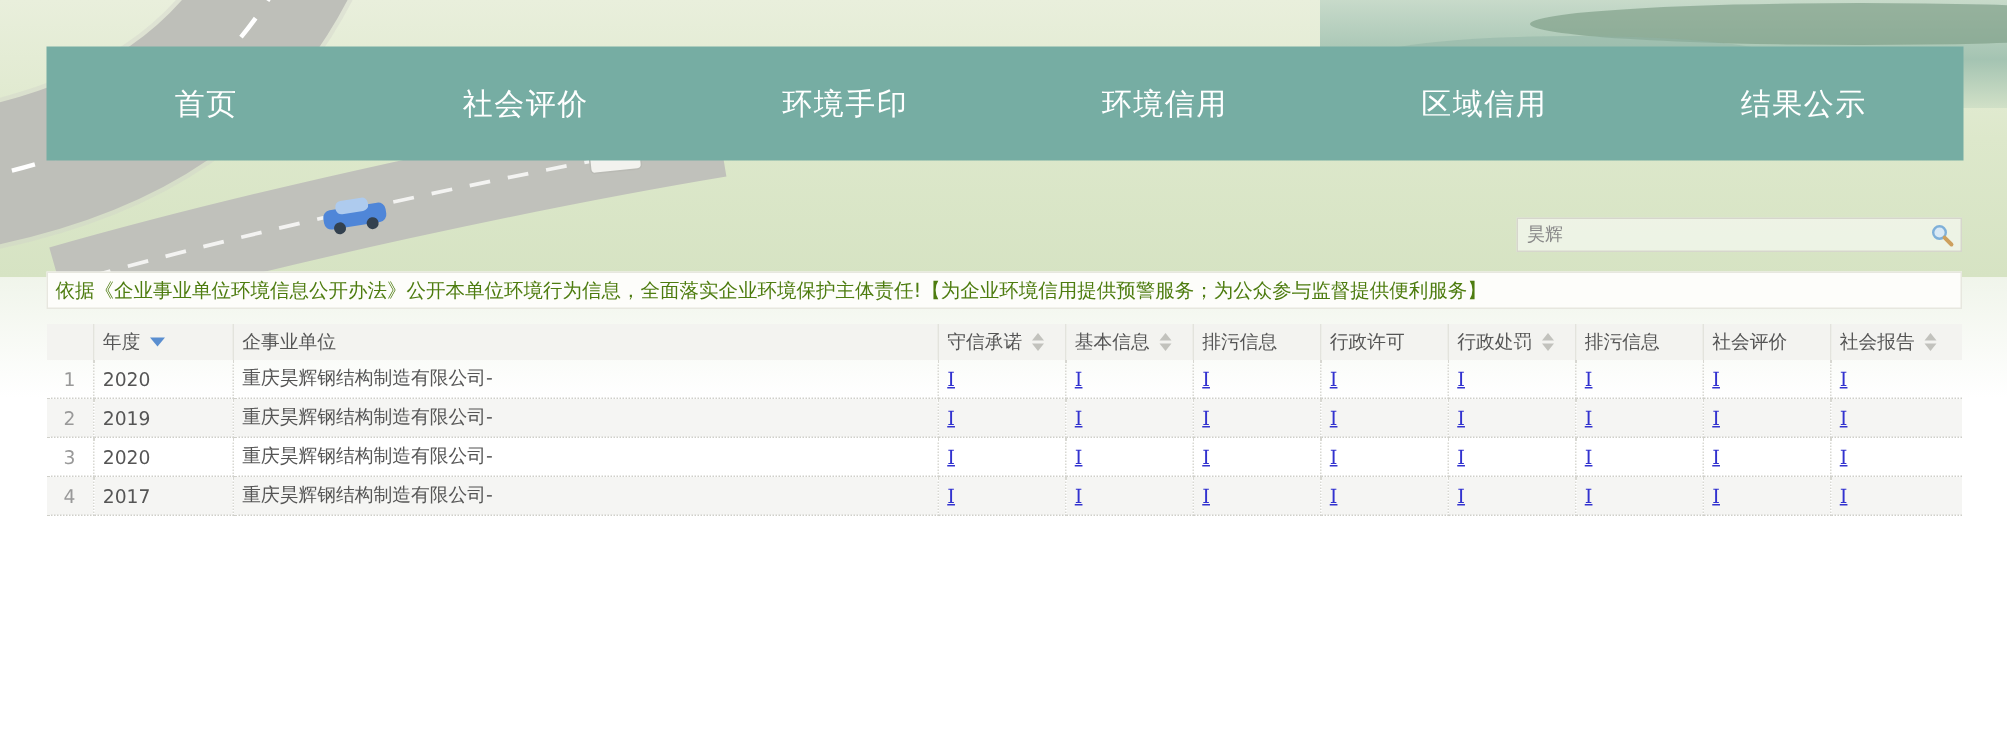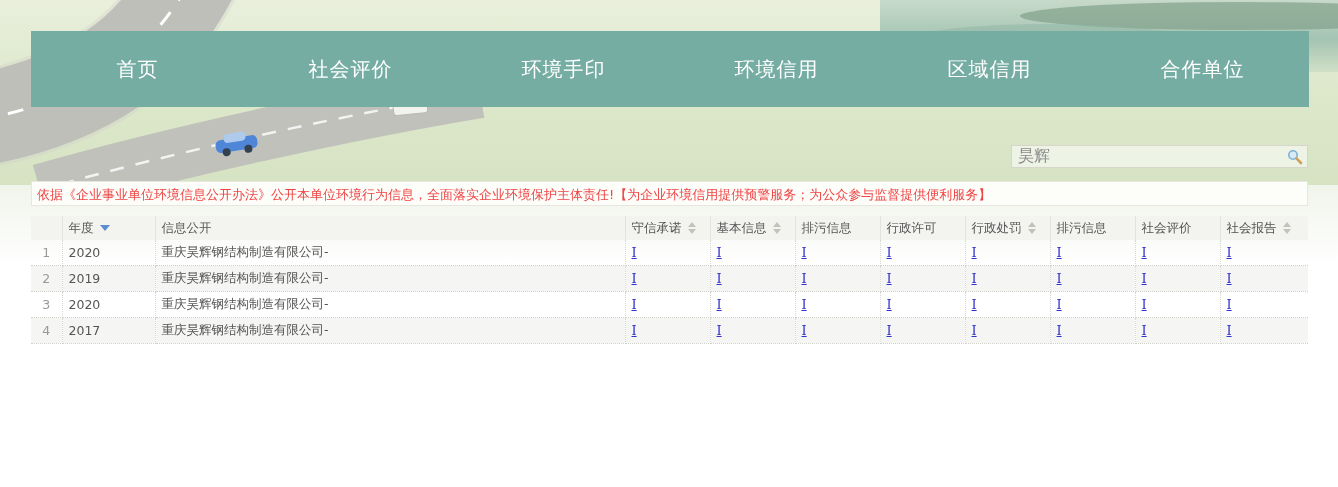--- a/index.html
+++ b/index.html
@@ -30,30 +30,30 @@
   .nav-item.active { background:var(--nav-active, #333333); }
 
   
   .searchbar {
     position:absolute; top:145px; left:1011px; width:297px; height:23px;
     background:rgba(255,255,255,0.55); border:1px solid #d6d6cc;
     display:flex; align-items:center; box-sizing:border-box;
   }
   .searchbar input {
     flex:1; border:none; background:transparent; outline:none;
-    font-size:16px; color:#8a8a8a; padding:0 6px;
+    font-size:12px; color:#8a8a8a; padding:0 6px;
     font-family:"DejaVu Sans","Liberation Sans",sans-serif;
   }
   .mag { width:16px; height:16px; margin-right:4px; cursor:pointer; flex:0 0 auto; }
 
   
   .content { position:absolute; top:181px; left:31px; width:1277px; }
   .notice {
     height:25px; line-height:25px; background:#fdfdfa;
-    border:1px solid #e7e7df; color:#ef4444; font-size:13px;
+    border:1px solid #e7e7df; color:#4d7c0f; font-size:13px;
     padding-left:5px; box-sizing:border-box; white-space:nowrap; overflow:hidden;
   }
 
   
   table.records {
     margin-top:10px; border-collapse:collapse; table-layout:fixed;
     width:1277px; font-size:12.5px; color:#555;
   }
   table.records thead th {
     background:#f3f3f0; height:24px; font-weight:normal; text-align:left;
@@ -130,21 +130,21 @@
     </svg>
   </div>
   <div class="scene-fade"></div>
 
   <nav class="navbar">
       <a class="nav-item">首页</a>
       <a class="nav-item">社会评价</a>
       <a class="nav-item">环境手印</a>
       <a class="nav-item">环境信用</a>
       <a class="nav-item">区域信用</a>
-      <a class="nav-item">合作单位</a>
+      <a class="nav-item">结果公示</a>
     </nav>
 
   <div class="searchbar">
     <input type="text" value="昊辉" style="">
     <svg class="mag" viewBox="0 0 16 16">
       <circle cx="6" cy="6" r="4.2" fill="#d9e9f5" stroke="#7fb0d9" stroke-width="1.6"></circle>
       <line x1="9.4" y1="9.4" x2="14" y2="14" stroke="#cda05e" stroke-width="2.6" stroke-linecap="round"></line>
     </svg>
   </div>
 
@@ -161,21 +161,21 @@
           <col style="width: 85px;">
           <col style="width: 85px;">
           <col style="width: 85px;">
           <col style="width: 85px;">
           <col style="width: 88px;">
         </colgroup>
       <thead>
           <tr id="header-row">
             <th></th>
             <th><span>年度</span><span class="sort-down-blue"></span></th>
-            <th><span>信息公开</span></th>
+            <th><span>企事业单位</span></th>
             <th><span>守信承诺</span><span class="sort-updown"><i class="up"></i><i class="dn"></i></span></th>
             <th><span>基本信息</span><span class="sort-updown"><i class="up"></i><i class="dn"></i></span></th>
             <th><span>排污信息</span></th>
             <th><span>行政许可</span></th>
             <th><span>行政处罚</span><span class="sort-updown"><i class="up"></i><i class="dn"></i></span></th>
             <th><span>排污信息</span></th>
             <th><span>社会评价</span></th>
             <th><span>社会报告</span><span class="sort-updown"><i class="up"></i><i class="dn"></i></span></th>
           </tr>
         </thead>

